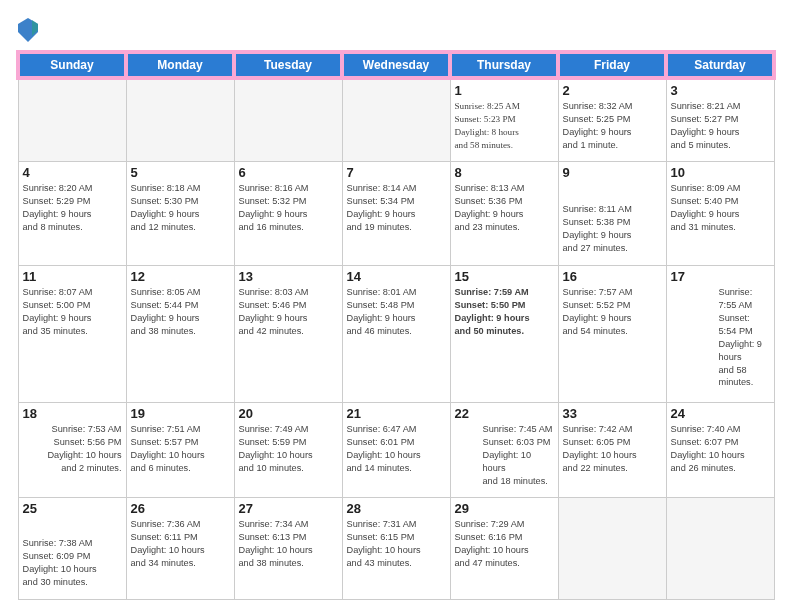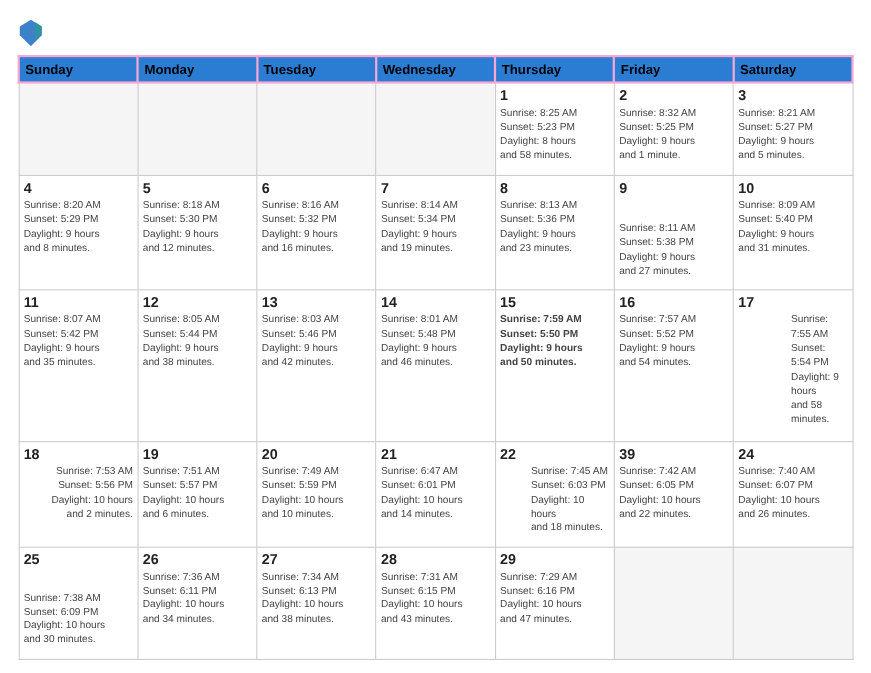--- a/index.html
+++ b/index.html
@@ -62,25 +62,25 @@
       color: #444;
     }
     .calendar {
       flex: 1;
       border-collapse: collapse;
       width: 100%;
       table-layout: fixed;
     }
     .calendar th {
       background-color: #2b7cd3;
-      color: #000000;
-      text-align: left;
+      color: #ffffff;
+      text-align: center;
       padding: 4px 5px;
       font-size: 12px;
-      border: 2px solid #f9a8d4;
+      border: 4px solid #f9a8d4;
     }
     .calendar td {
       border: 1px solid #ccc;
       vertical-align: top;
       padding: 3px 4px;
       font-size: 9.5px;
       color: #333;
       background: #fff;
       height: 78px;
     }
@@ -134,21 +134,21 @@
         </tr>
     </thead>
     <tbody id="calendar-body">
     <tr>
           <td class="empty"></td>
           <td class="empty"></td>
           <td class="empty"></td>
           <td class="empty"></td>
           <td>
             <span class="day-number">1</span>
-            <div class="day-info" style="white-space: pre-line;">Sunrise: 8:25 AM
+            <div class="day-info" style="white-space: pre-line; font-family: Liberation Serif, serif;">Sunrise: 8:25 AM
 Sunset: 5:23 PM
 Daylight: 8 hours
 and 58 minutes.</div>
           </td>
           <td>
             <span class="day-number">2</span>
             <div class="day-info" style="white-space: pre-line;">Sunrise: 8:32 AM
 Sunset: 5:25 PM
 Daylight: 9 hours
 and 1 minute.</div>
@@ -209,21 +209,21 @@
             <div class="day-info" style="white-space: pre-line;">Sunrise: 8:09 AM
 Sunset: 5:40 PM
 Daylight: 9 hours
 and 31 minutes.</div>
           </td>
         </tr>
         <tr>
           <td>
             <span class="day-number">11</span>
             <div class="day-info" style="white-space: pre-line;">Sunrise: 8:07 AM
-Sunset: 5:42 PM
+Sunset: 5:00 PM
 Daylight: 9 hours
 and 35 minutes.</div>
           </td>
           <td>
             <span class="day-number">12</span>
             <div class="day-info" style="white-space: pre-line;">Sunrise: 8:05 AM
 Sunset: 5:44 PM
 Daylight: 9 hours
 and 38 minutes.</div>
           </td>
@@ -293,21 +293,21 @@
 and 14 minutes.</div>
           </td>
           <td>
             <span class="day-number">22</span>
             <div class="day-info" style="white-space: pre-line; margin-left: 28px;">Sunrise: 7:45 AM
 Sunset: 6:03 PM
 Daylight: 10 hours
 and 18 minutes.</div>
           </td>
           <td>
-            <span class="day-number">39</span>
+            <span class="day-number">33</span>
             <div class="day-info" style="white-space: pre-line;">Sunrise: 7:42 AM
 Sunset: 6:05 PM
 Daylight: 10 hours
 and 22 minutes.</div>
           </td>
           <td>
             <span class="day-number">24</span>
             <div class="day-info" style="white-space: pre-line;">Sunrise: 7:40 AM
 Sunset: 6:07 PM
 Daylight: 10 hours

